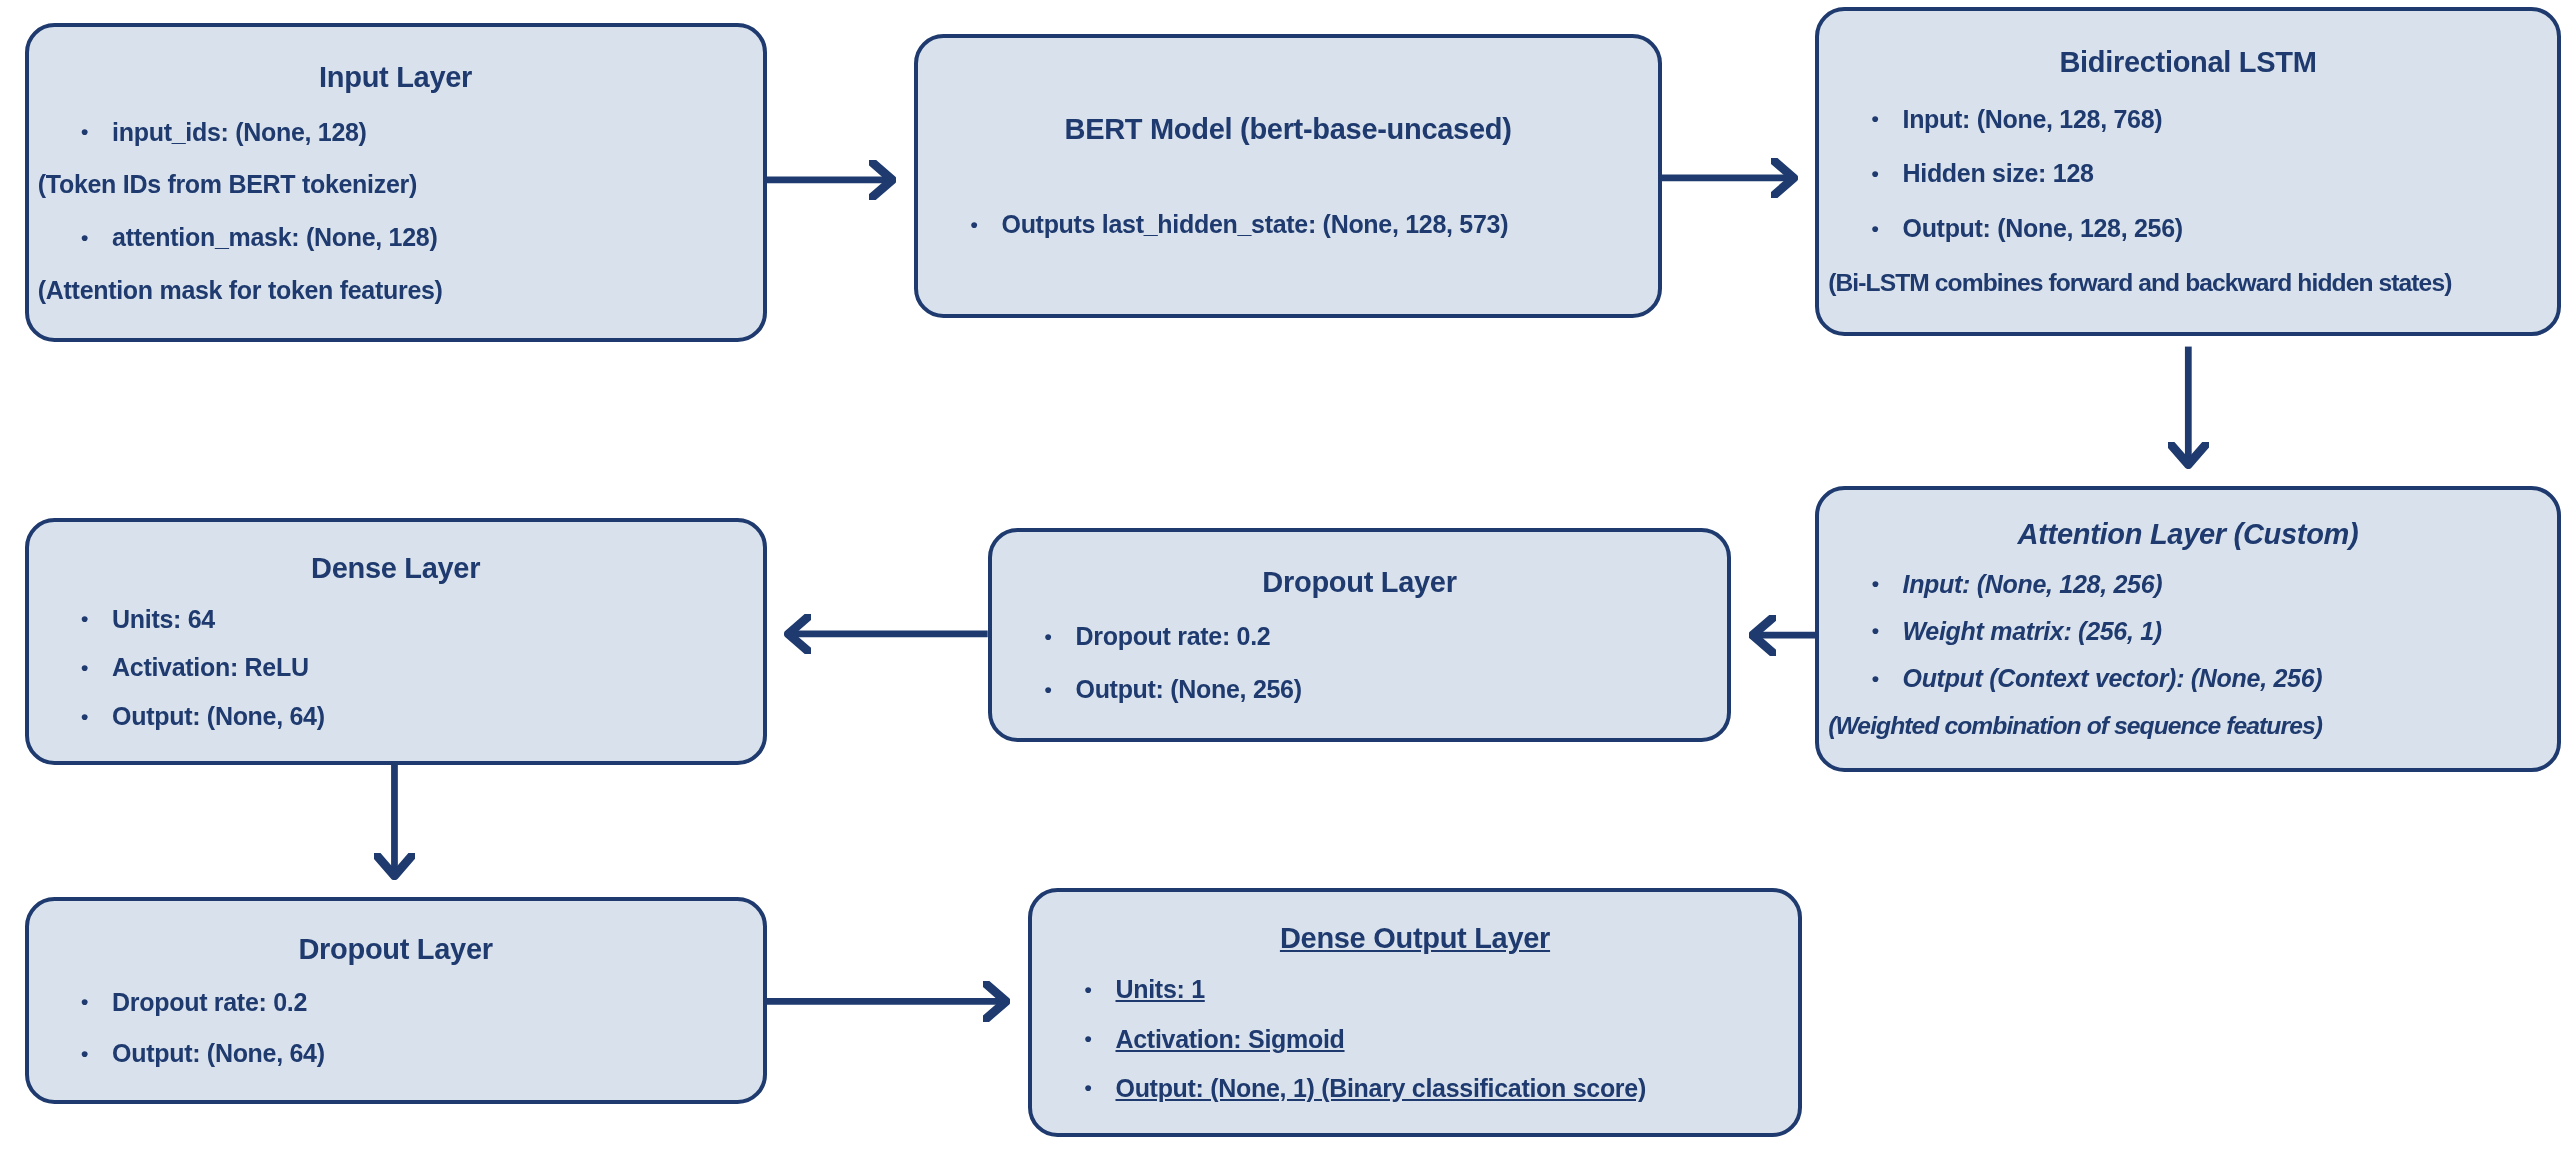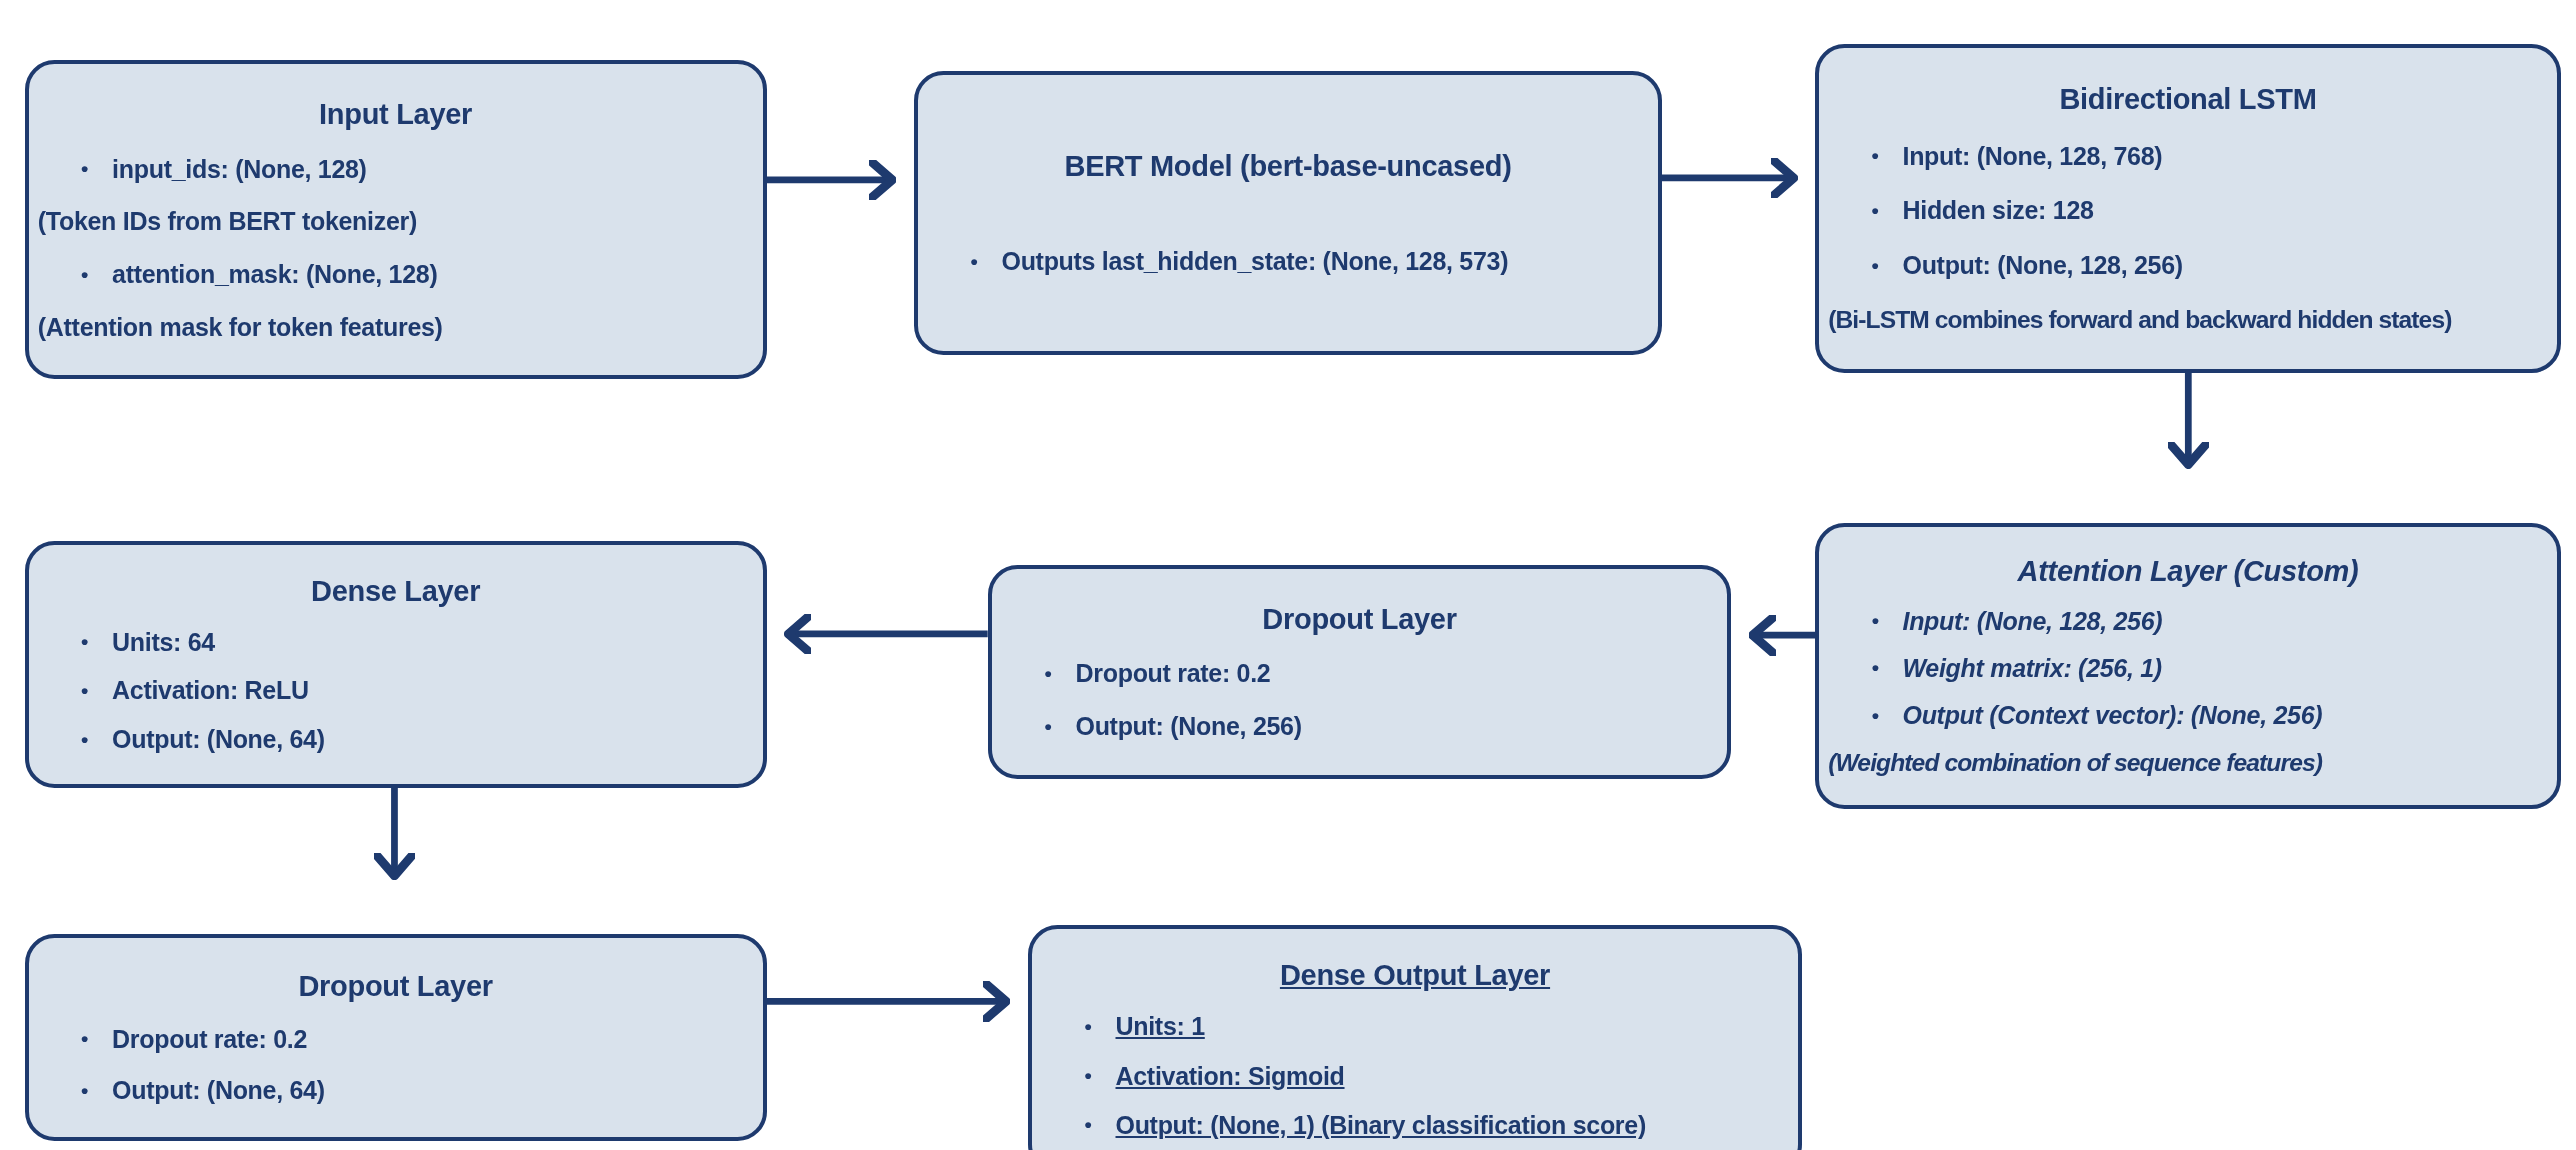--- a/index.html
+++ b/index.html
@@ -20,21 +20,20 @@
   .box{
     position:absolute;
     box-sizing:border-box;
     background:var(--fill);
     border:4.3px solid var(--navy);
     border-radius:29.5px;
     display:flex;
     flex-direction:column;
     justify-content:space-evenly;
     padding:9.8px 21.5px;
-    margin-top:37px;
   }
   .box-title{
     text-align:center;
     font-size:29px;
     font-weight:bold;
     letter-spacing:-0.3px;
   }
   .line{
     font-size:25px;
     font-weight:600;
@@ -50,21 +49,21 @@
     font-size:21px;
   }
   .note{margin-left:-12.3px;}
   .note.condensed{font-size:24.6px;letter-spacing:-0.9px;}
   
   .b0{left:24.6px;   top:23.4px;   width:742px; height:319px;}
   .b1{left:914px; top:34px;   width:748px; height:284px;}
   .b2{left:1815px; top:7px;   width:746px; height:329px;}
   .b3{left:1815px; top:486px;  width:746px; height:286px;font-style:italic;}
   .b4{left:988px; top:528px;  width:743px; height:214px;}
-  .b5{left:24.6px;   top:504px;  width:742px; height:247px;}
+  .b5{left:24.6px;   top:518px;  width:742px; height:247px;}
   .b6{left:24.6px;   top:897px; width:742px; height:207px;}
   .b7{left:1028px; top:888px; width:774px; height:249px;text-decoration:underline;}
   #arrows{position:absolute;left:0;top:0;width:2576px;height:1151px;pointer-events:none;}
   #arrows line{stroke:var(--arrow);stroke-width:11;}
 </style>
 </head>
 <body>
 
 <div id="canvas">
 

